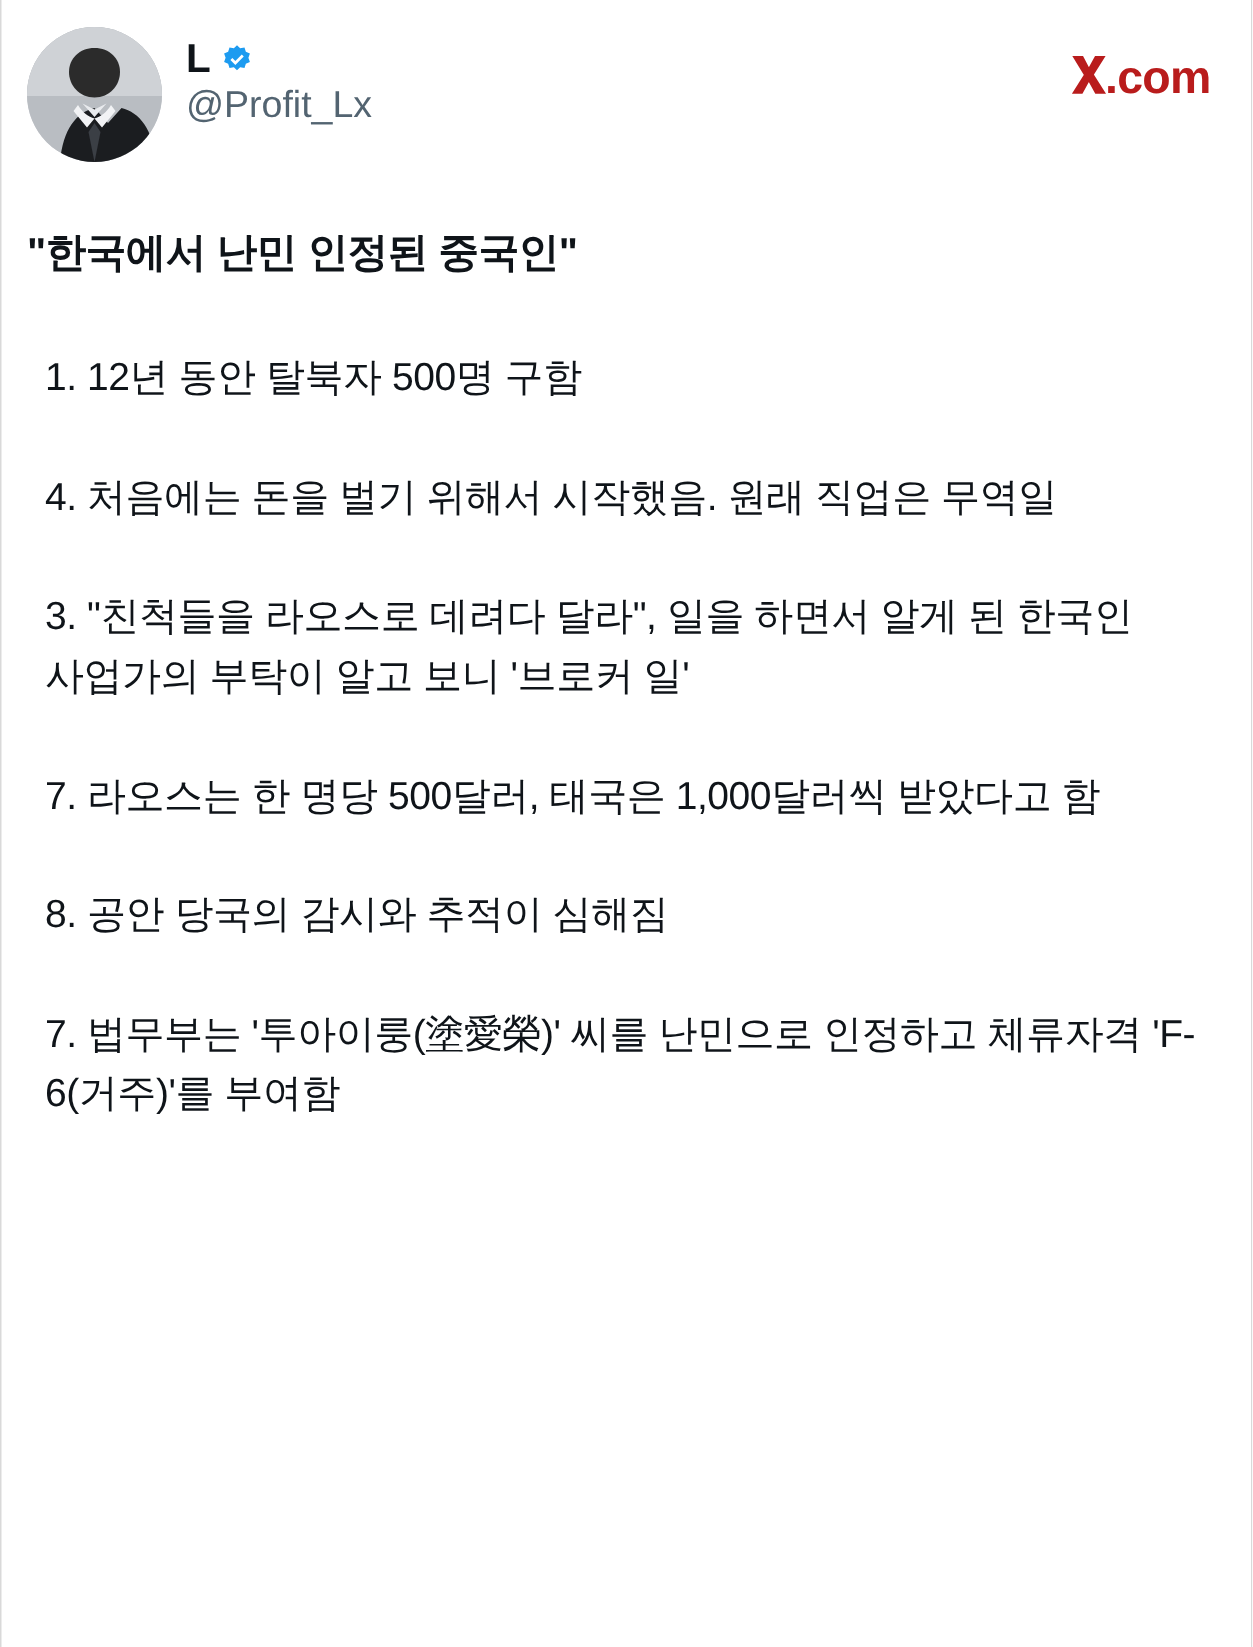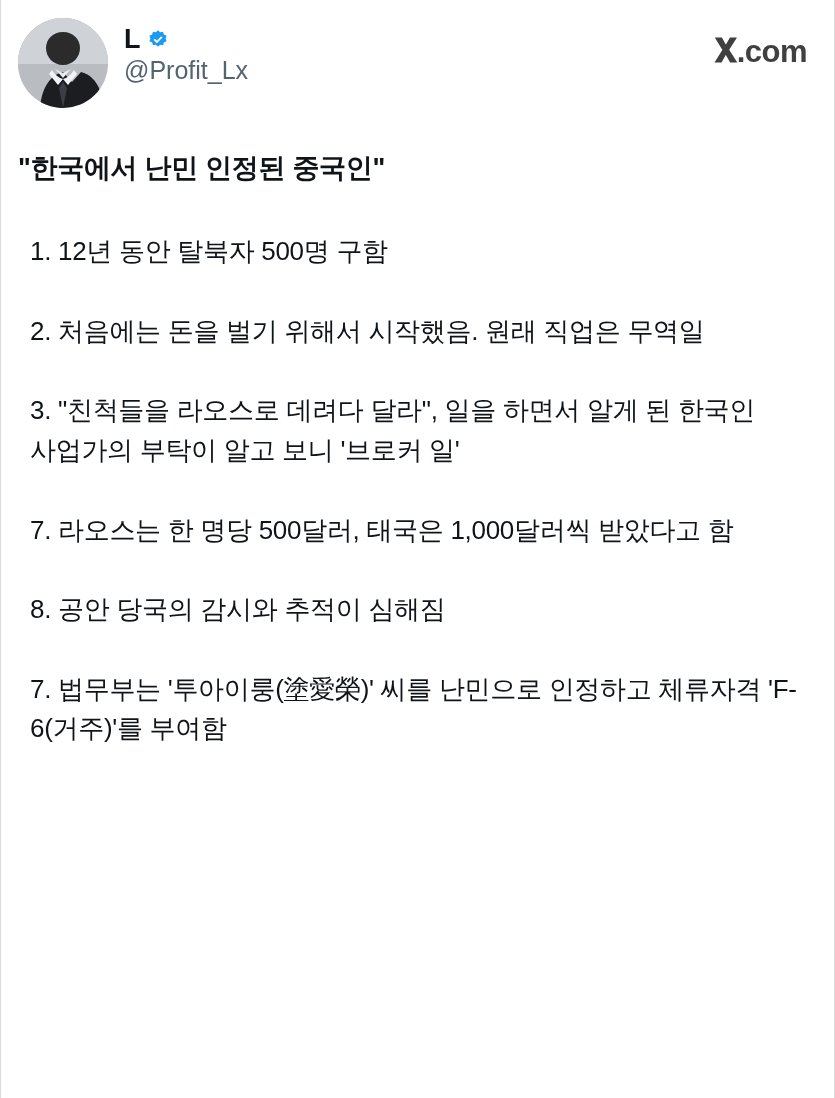--- a/index.html
+++ b/index.html
@@ -81,21 +81,21 @@
     margin-top: 0;
     font-size: 25px;
     color: #536471;
     line-height: 1.2;
   }
   .brand {
     margin-left: auto;
     padding-top: 14px;
     font-size: 31px;
     font-weight: bold;
-    color: #404040;
+    color: #b91c1c;
     white-space: nowrap;
     letter-spacing: -0.5px;
     text-align: right;
   }
   .brand .x-glyph {
     font-weight: bold;
     font-size: 33px;
   }
 
   
@@ -156,20 +156,20 @@
 
     <div class="brand">
       <span class="x-glyph">𝐗</span><span>.com</span>
     </div>
 
   </div>
 
   <div class="content">
     <div class="headline">"한국에서 난민 인정된 중국인"</div>
     <p class="para">1. 12년 동안 탈북자 500명 구함</p>
-    <p class="para">2. 처음에는 돈을 벌기 위해서 시작했음. 원래 직업은 무역일</p>
+    <p class="para">4. 처음에는 돈을 벌기 위해서 시작했음. 원래 직업은 무역일</p>
     <p class="para">3. "친척들을 라오스로 데려다 달라", 일을 하면서 알게 된 한국인 사업가의 부탁이 알고 보니 '브로커 일'</p>
     <p class="para">7. 라오스는 한 명당 500달러, 태국은 1,000달러씩 받았다고 함</p>
     <p class="para">8. 공안 당국의 감시와 추적이 심해짐</p>
     <p class="para">7. 법무부는 '투아이룽(塗愛榮)' 씨를 난민으로 인정하고 체류자격 'F-6(거주)'를 부여함</p>
   </div>
 
 </div>
 
 </body></html>

